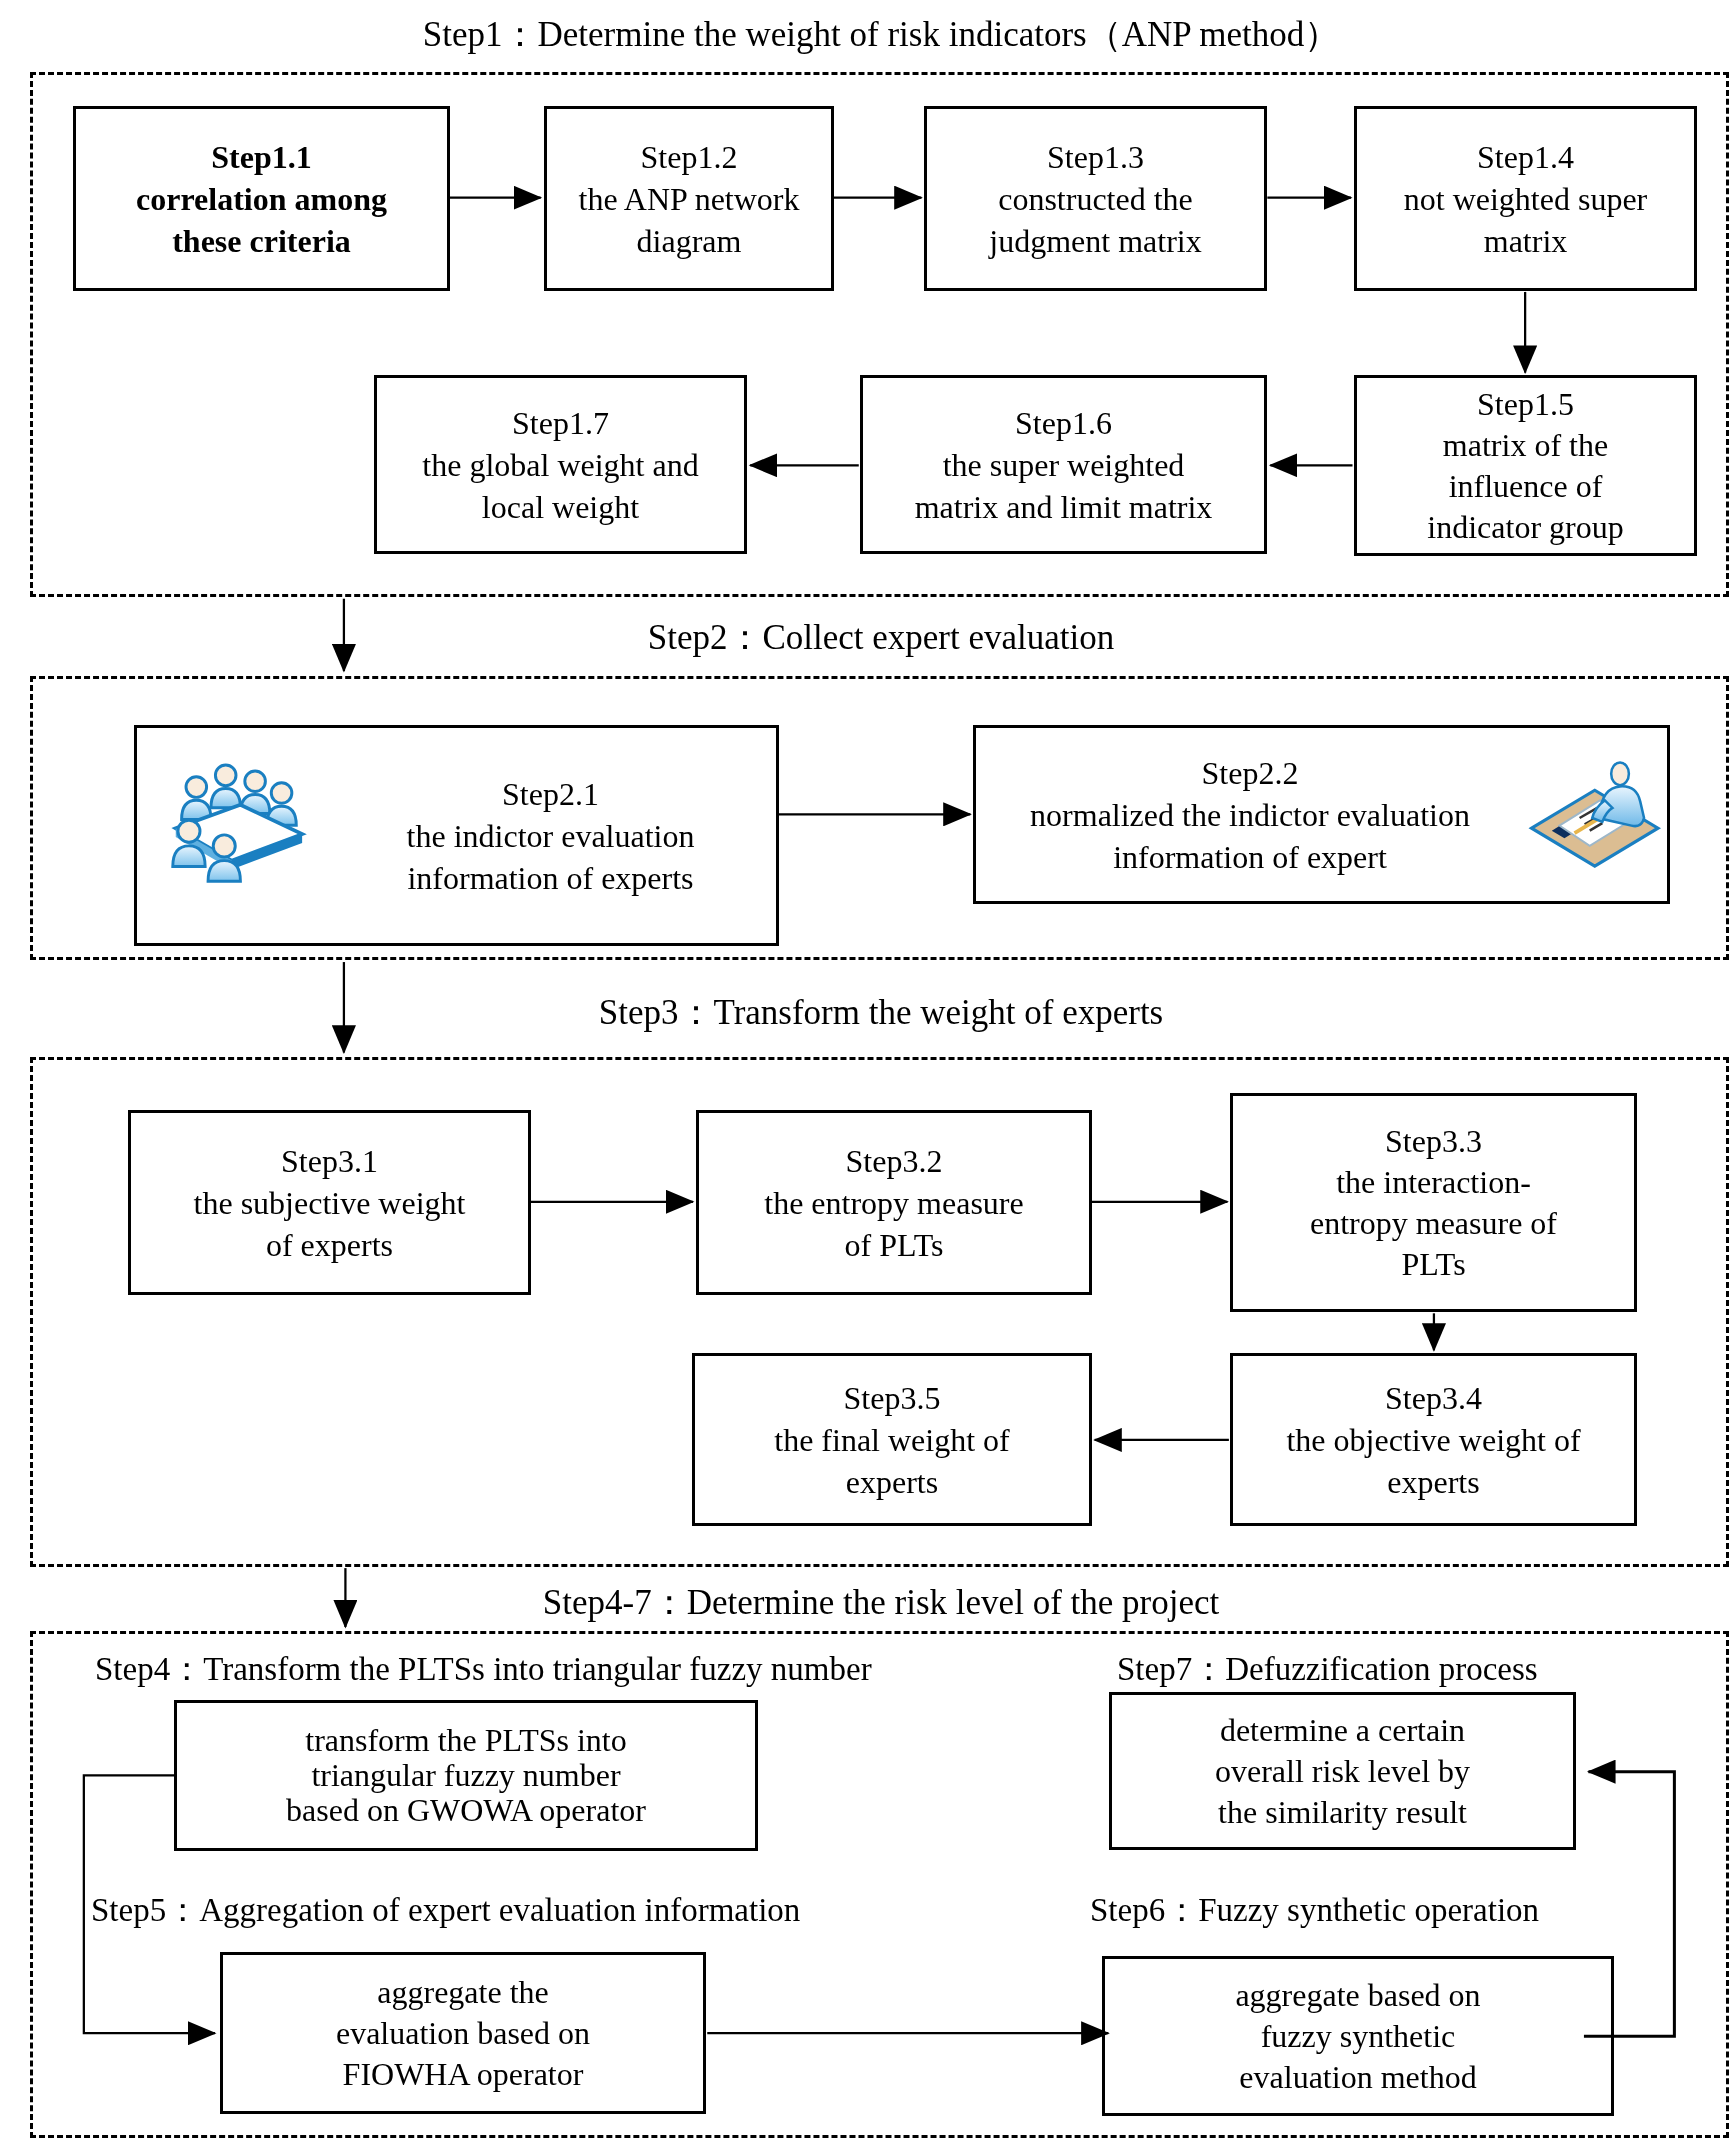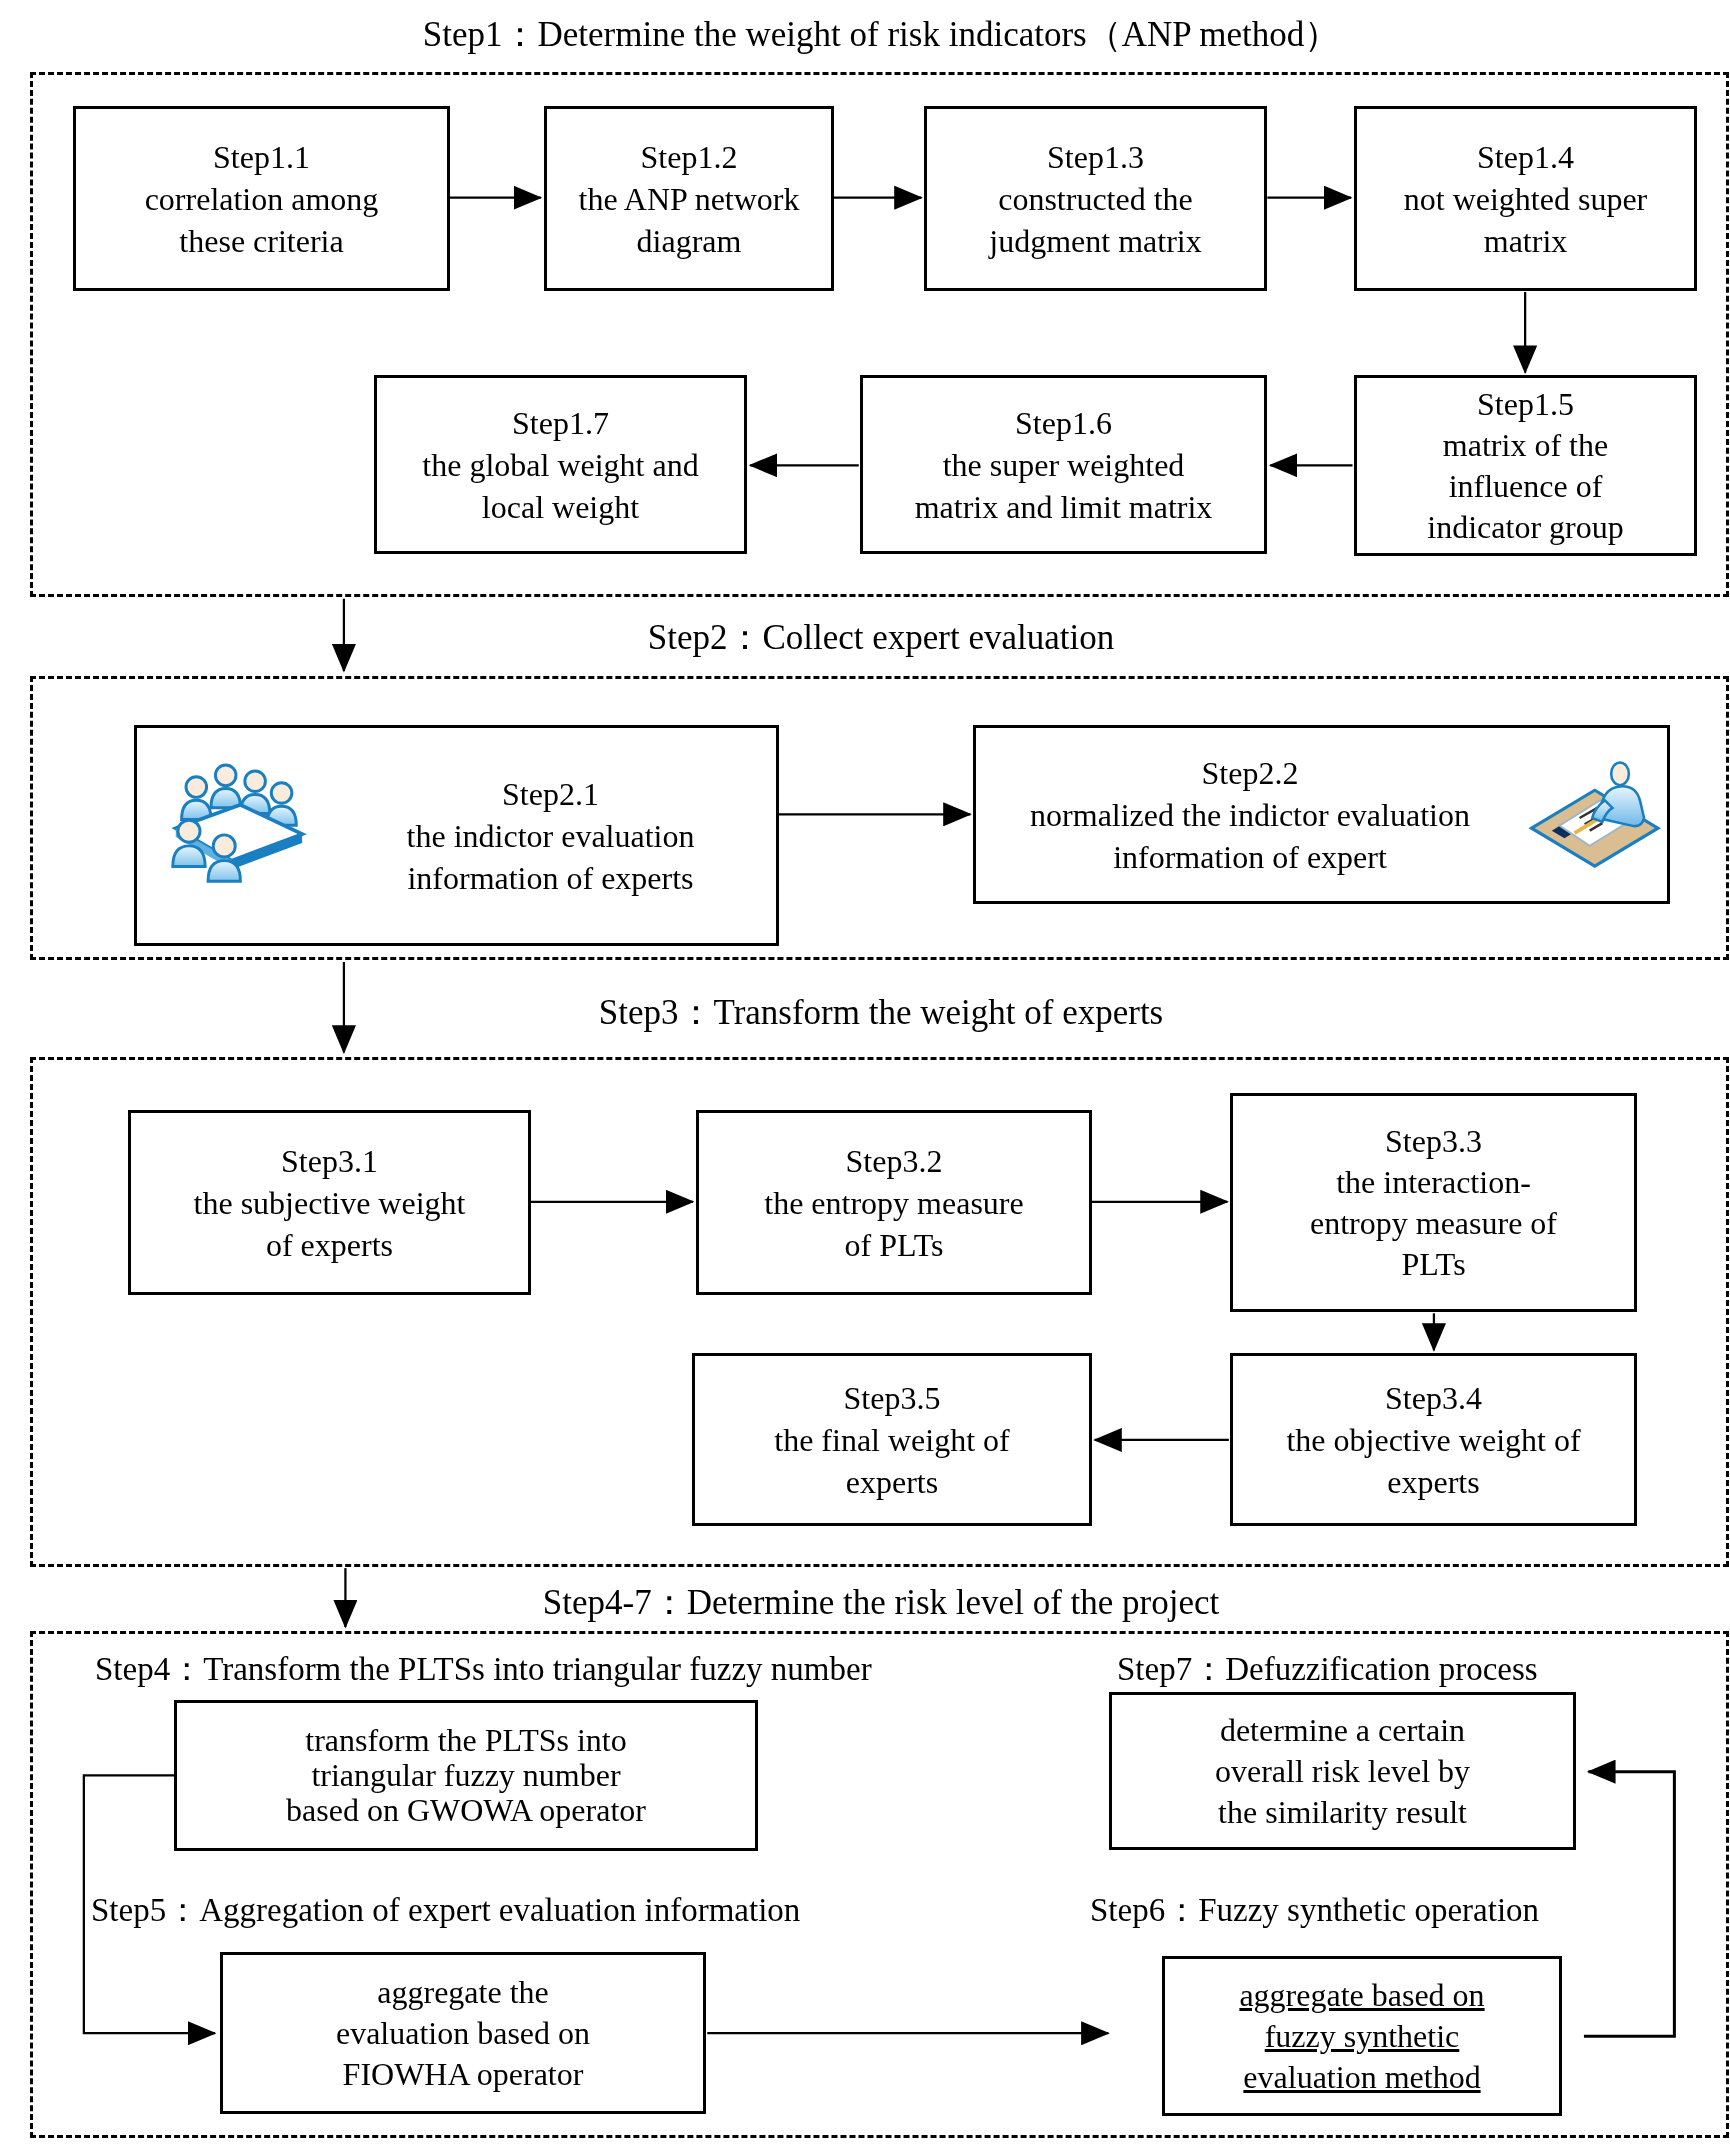--- a/index.html
+++ b/index.html
@@ -43,21 +43,21 @@
   <div class="sec-title" style="top:10.6px;">Step1：Determine the weight of risk indicators（ANP method）</div>
   <div class="sec-title" style="top:614px;">Step2：Collect expert evaluation</div>
   <div class="sec-title" style="top:989px;">Step3：Transform the weight of experts</div>
   <div class="sec-title" style="top:1579px;">Step4-7：Determine the risk level of the project</div>
 
   <div class="dashed" style="left:13.6px;top:72px;width:1699px;height:525px;"></div>
   <div class="dashed" style="left:13.6px;top:676px;width:1699px;height:284px;"></div>
   <div class="dashed" style="left:13.6px;top:1057px;width:1699px;height:510px;"></div>
   <div class="dashed" style="left:13.6px;top:1631px;width:1699px;height:507px;"></div>
 
-  <div class="box" style="left:57px;top:106px;width:377px;height:185px;">Step1.1
+  <div class="box" style="left:57px;top:106px;width:377px;height:185px;font-weight:bold;">Step1.1
 correlation among
 these criteria</div>
   <div class="box" style="left:528px;top:106px;width:290px;height:185px;">Step1.2
 the ANP network
 diagram</div>
   <div class="box" style="left:908px;top:106px;width:343px;height:185px;">Step1.3
 constructed the
 judgment matrix</div>
   <div class="box" style="left:1338px;top:106px;width:343px;height:185px;">Step1.4
 not weighted super
@@ -159,21 +159,21 @@
 
   <div class="box" style="left:158px;top:1700px;width:584px;height:151px;line-height:35px;">transform the PLTSs into
 triangular fuzzy number
 based on GWOWA operator</div>
   <div class="box" style="left:1093px;top:1692px;width:467px;height:158px;line-height:41px;">determine a certain
 overall risk level by
 the similarity result</div>
   <div class="box" style="left:204px;top:1952px;width:486px;height:162px;line-height:41px;">aggregate the
 evaluation based on
 FIOWHA operator</div>
-  <div class="box" style="left:1146px;top:1956px;width:400px;height:160px;line-height:41px;text-decoration:underline;">aggregate based on
+  <div class="box" style="left:1086px;top:1956px;width:512px;height:160px;line-height:41px;">aggregate based on
 fuzzy synthetic
 evaluation method</div>
 
   <svg id="connectors" viewBox="0 0 2295 2853" width="1730" height="2151">
     <defs>
       <marker id="ah" markerUnits="userSpaceOnUse" markerWidth="40" markerHeight="32" refX="36" refY="16" orient="auto">
         <path d="M0,0 L38,16 L0,32 Z" fill="#000"></path>
       </marker>
     </defs>
 

